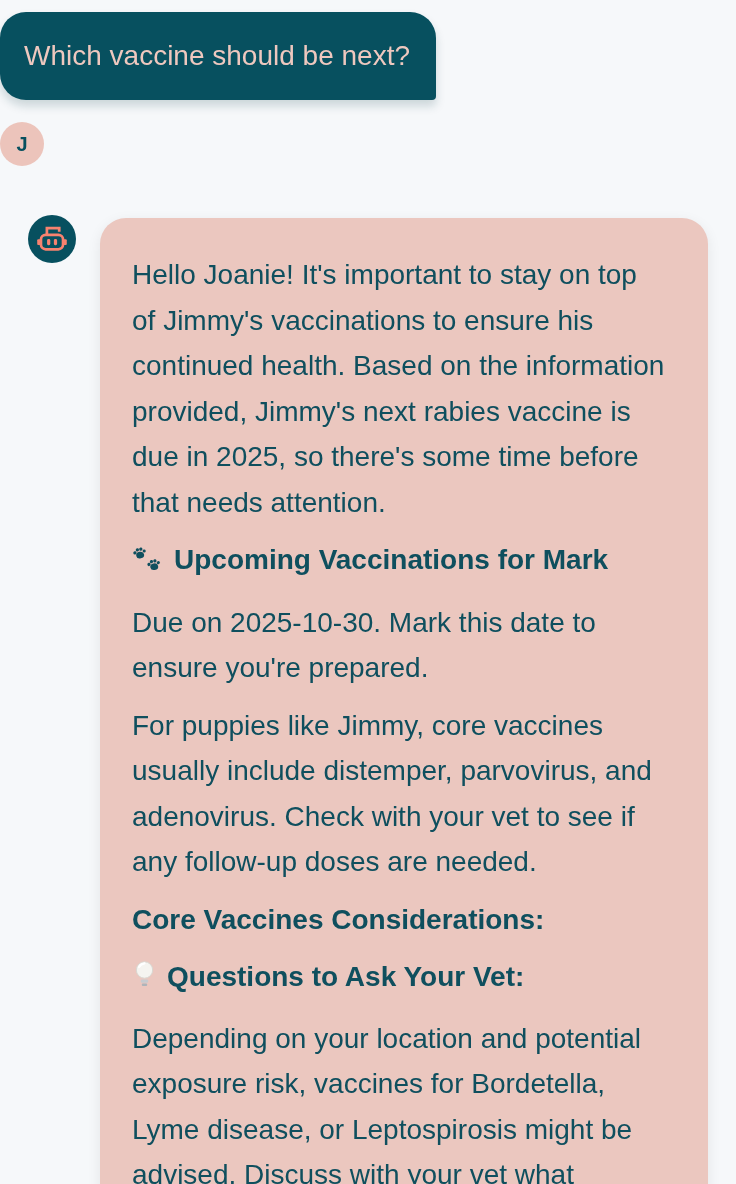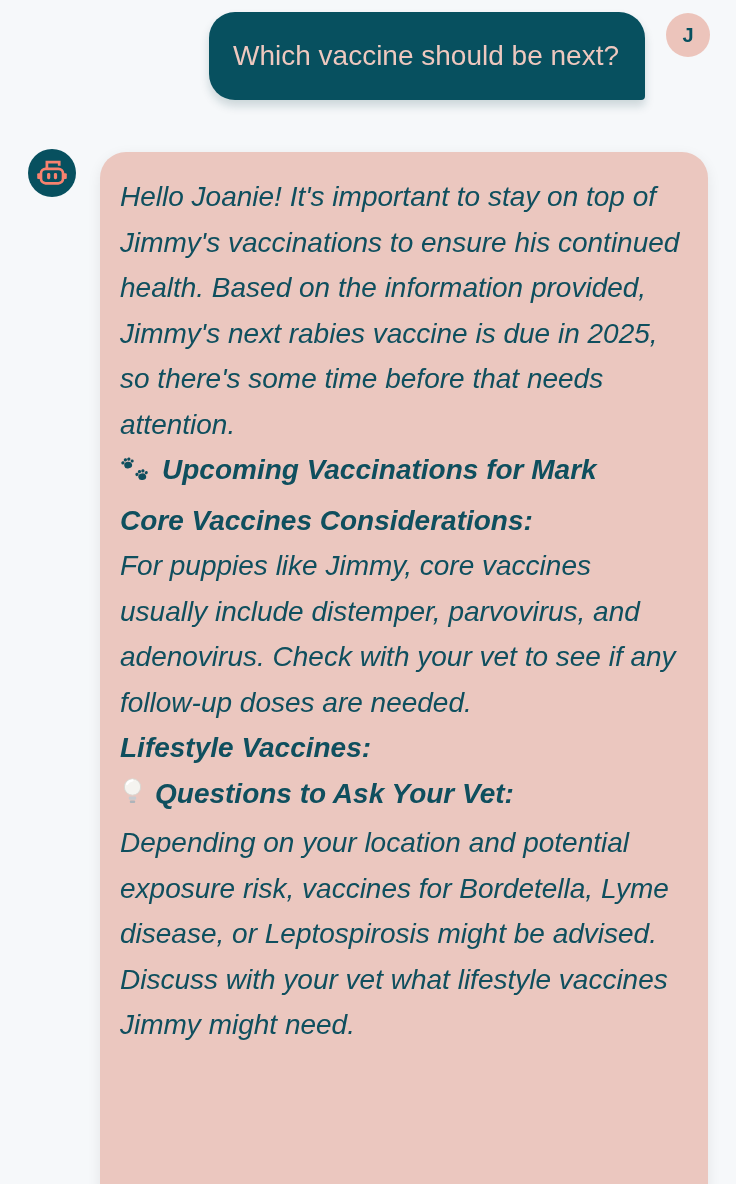--- a/index.html
+++ b/index.html
@@ -16,21 +16,21 @@
   body{
     width:736px;height:1184px;overflow:hidden;
     background:var(--background);
     font-family:"Liberation Sans", sans-serif;
     color:var(--text-teal);
   }
   .chat{width:736px;height:1184px;position:relative;}
   
   .user-row{
     display:flex;justify-content:flex-end;align-items:flex-start;
-    padding:12px 26px 0 0;gap:21px;
+    padding:12px 26px 0 0;gap:21px;flex-direction:column;
   }
   .user-bubble{
     background:var(--bubble-teal);
     color:var(--text-pink);
     font-size:28px;line-height:45px;
     padding:21px 26px 22px 24px;
     border-radius:26px 26px 4px 26px;
     box-shadow:0 6px 10px rgba(13,60,70,0.18);
     max-width:560px;
   }
@@ -54,21 +54,21 @@
   .bot-bubble{
     background:var(--bubble-pink);
     color:var(--text-teal);
     font-size:28px;line-height:45.5px;
     width:608px;min-height:1060px;
     margin-top:3px;
     padding:22px 28px 40px 20px;
     border-radius:26px 26px 0 0;
     box-shadow:0 4px 14px rgba(0,0,0,0.08);
   }
-  .seg{margin:0;font-style:italic;}
+  .seg{margin:12px;}
   .seg.bold{font-weight:bold;}
   .inline-icon{display:inline-block;vertical-align:-5px;margin-right:9px;}
   .inline-icon.bulb{vertical-align:-4px;margin-right:12px;margin-left:2px;}
 </style>
 </head>
 <body>
 
 <div class="chat">
 
   <div class="user-row">
@@ -113,26 +113,26 @@
               <circle cx="3.2" cy="7.6" r="1.7"></circle>
               <circle cx="6.3" cy="5.2" r="1.7"></circle>
               <circle cx="9.9" cy="5.2" r="1.7"></circle>
               <circle cx="12.9" cy="7.8" r="1.6"></circle>
             </g>
           </svg>
         </span><span>Upcoming Vaccinations for Mark</span>
       </div>
 
 
+      <div class="seg"><span>Due on 2025-10-30. Mark this date to ensure you're prepared.</span></div>
+
+      <div class="seg"><span>For puppies like Jimmy, core vaccines usually include distemper, parvovirus, and adenovirus. Check with your vet to see if any follow-up doses are needed.</span></div>
 
       <div class="seg bold"><span>Core Vaccines Considerations:</span></div>
 
-      <div class="seg"><span>For puppies like Jimmy, core vaccines usually include distemper, parvovirus, and adenovirus. Check with your vet to see if any follow-up doses are needed.</span></div>
-
-      <div class="seg bold"><span>Lifestyle Vaccines:</span></div>
 
       <div class="seg bold">
         <span class="inline-icon bulb">
           <svg width="21" height="30" viewBox="0 0 20 30">
             <circle cx="10" cy="10" r="8.2" fill="#f5f4f0" stroke="#d9d7d1" stroke-width="1"></circle>
             <path d="M4.5 7 A7 7 0 0 1 10 3.4" stroke="#ffffff" stroke-width="2.2" fill="none" stroke-linecap="round"></path>
             <rect x="6.3" y="19.6" width="7.4" height="3.2" rx="1.2" fill="#c7cbd0"></rect>
             <rect x="7.3" y="23.4" width="5.4" height="2.6" rx="1.1" fill="#aeb4ba"></rect>
           </svg>
         </span><span>Questions to Ask Your Vet:</span>

